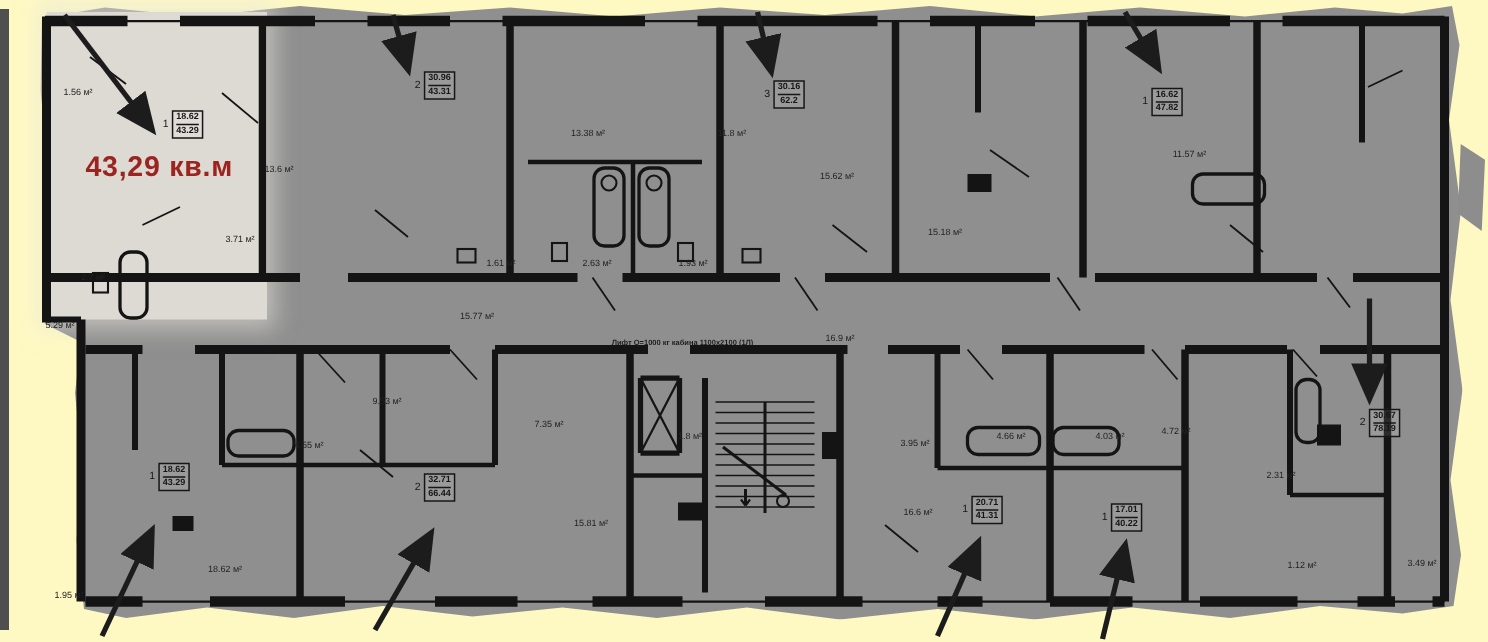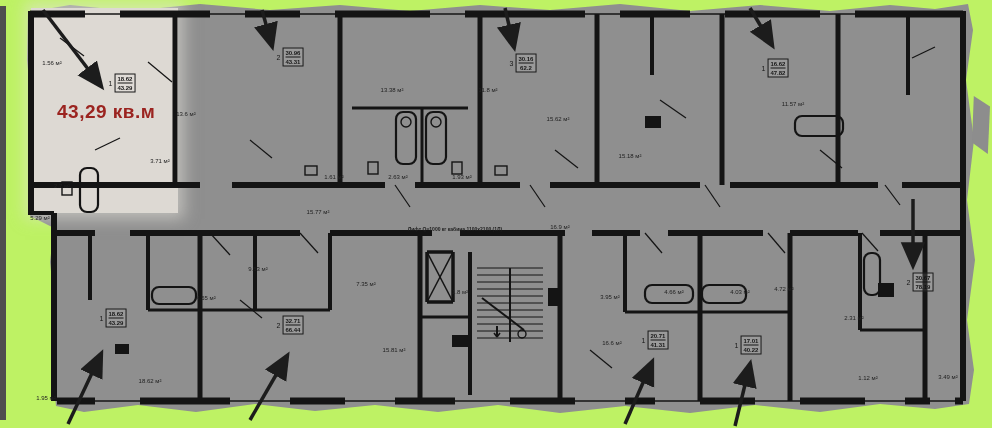--- a/index.html
+++ b/index.html
@@ -1,16 +1,16 @@
 <!DOCTYPE html>
 <html><head>
 <meta charset="utf-8">
 <style>
   html,body{margin:0;padding:0;background:#ffffff;}
-  .stage{position:relative;width:992px;height:428px;background:#bef264;overflow:hidden;
+  .stage{position:relative;width:992px;height:428px;background:#fef9c3;overflow:hidden;
          font-family:"Liberation Sans",sans-serif;}
   .edge-left{position:absolute;left:0;top:6px;width:6px;height:414px;background:#4f4f4f;}
   .edge-blob{position:absolute;left:972px;top:96px;width:18px;height:58px;background:#8d8d8d;
              clip-path:polygon(10% 0,100% 18%,88% 100%,0 80%);}
   .plan-bg{position:absolute;left:0;top:0;width:992px;height:428px;background:#8f8f8f;
     clip-path:polygon(28px 12px,70px 5px,130px 11px,200px 4px,270px 10px,340px 5px,410px 11px,
       480px 5px,550px 10px,620px 4px,690px 11px,760px 5px,830px 11px,890px 5px,935px 9px,968px 4px,
       973px 30px,966px 80px,974px 140px,967px 200px,975px 260px,967px 320px,974px 370px,969px 404px,
       935px 409px,880px 404px,820px 412px,755px 405px,690px 413px,625px 406px,560px 413px,498px 405px,
       438px 412px,375px 405px,315px 411px,255px 404px,196px 412px,138px 405px,84px 412px,56px 406px,

